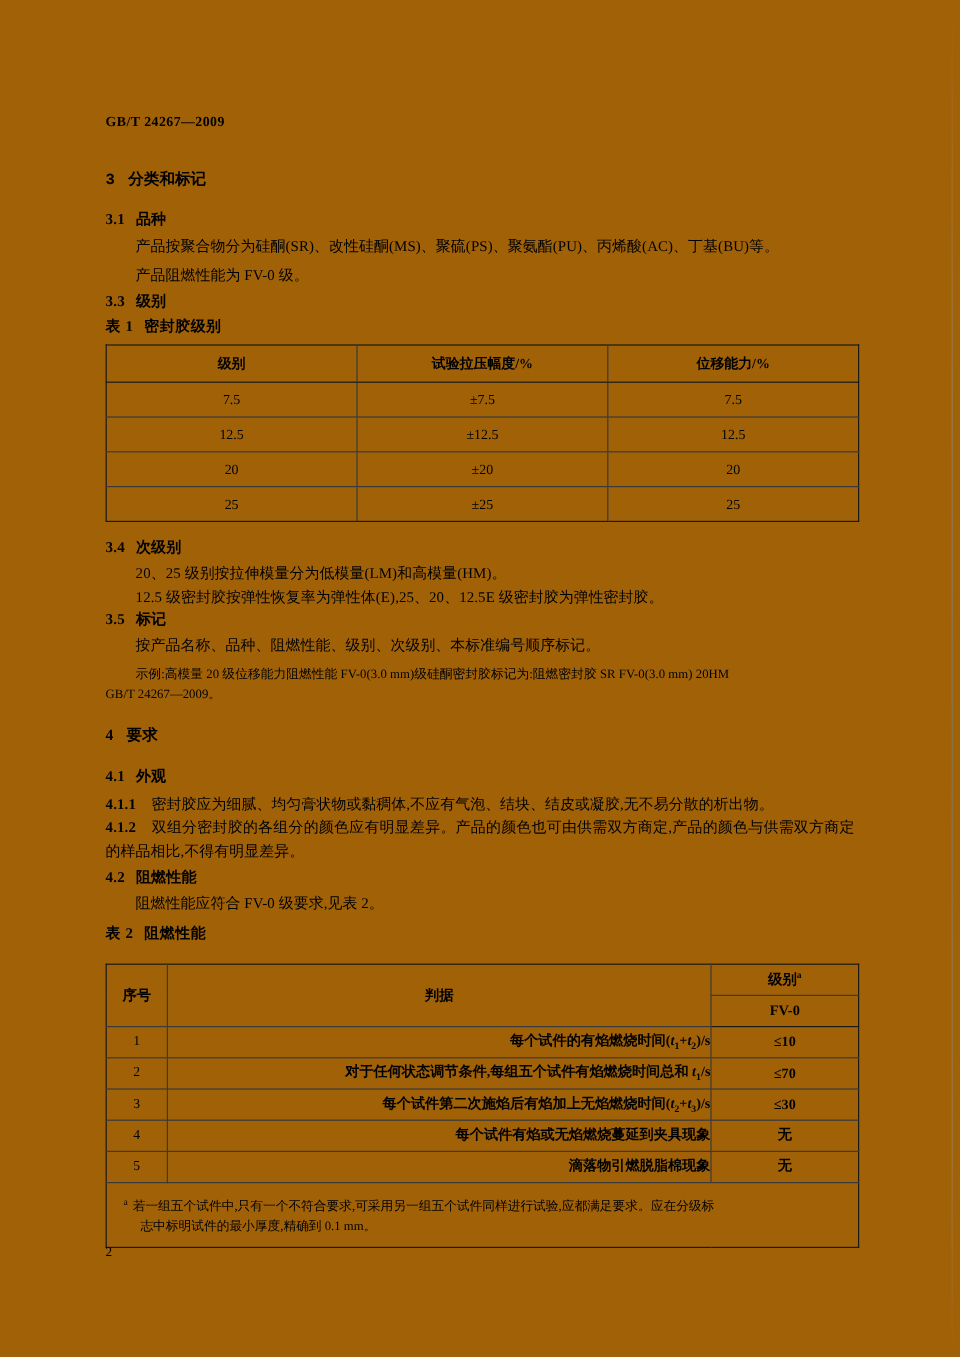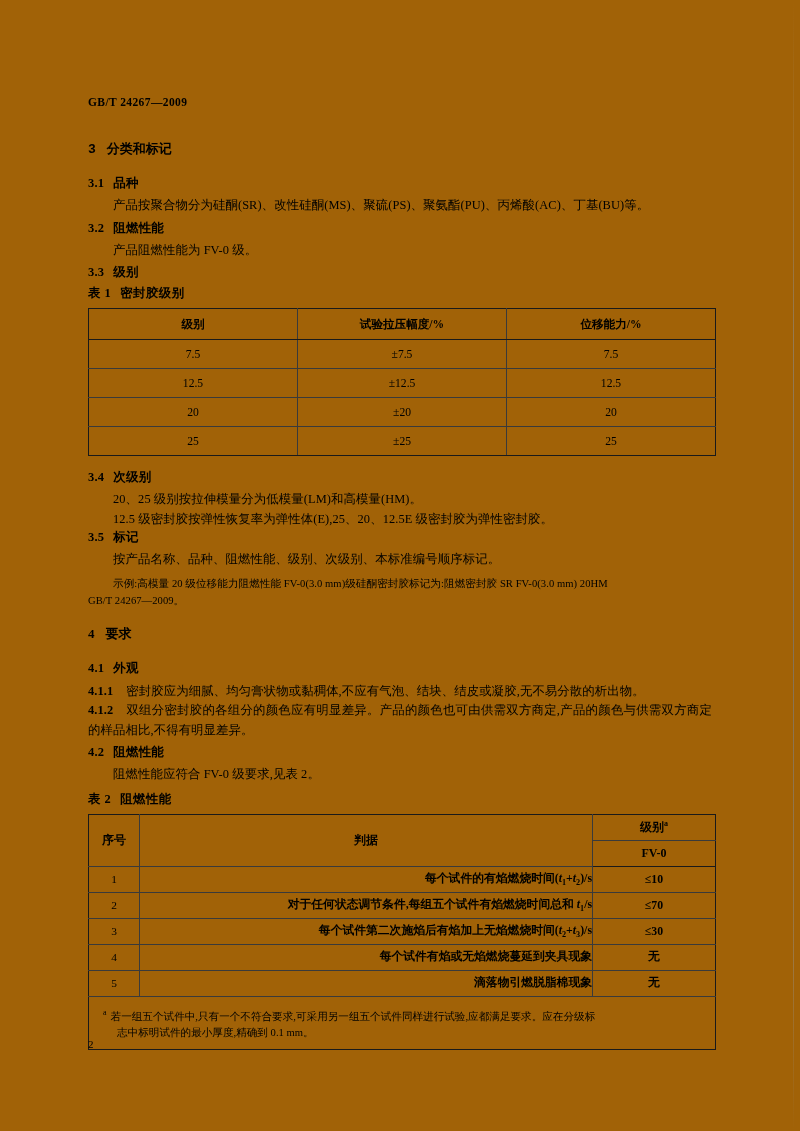--- a/index.html
+++ b/index.html
@@ -165,23 +165,20 @@
 
     <p class="sec-h" style="margin-bottom:17px;font-family:Liberation Mono, monospace;">
       <span class="num">3</span><span>分类和标记</span>
     </p>
 
     <p class="clause-h" style="margin-bottom:4px;">
       <span class="num">3.1</span><span>品种</span>
     </p>
     <p class="body-p indent" style="margin-bottom:4px;">产品按聚合物分为硅酮(SR)、改性硅酮(MS)、聚硫(PS)、聚氨酯(PU)、丙烯酸(AC)、丁基(BU)等。</p>
 
-    <p class="clause-h" style="margin-bottom:4px;">
-      <span class="num">3.2</span><span>阻燃性能</span>
-    </p>
     <p class="body-p indent" style="margin-bottom:4px;">产品阻燃性能为 FV-0 级。</p>
 
     <p class="clause-h" style="margin-bottom:4px;">
       <span class="num">3.3</span><span>级别</span>
     </p>
 
     <p class="tbl-cap" style="margin-bottom:6px;">
       <span>表 1</span><span class="gap"></span><span>密封胶级别</span>
     </p>
 
@@ -240,21 +237,21 @@
     </p>
     <p class="body-p" style="margin-bottom:4px;">
       <span class="nowrap" style="font-weight:bold;">4.1.2</span><span style="display:inline-block;width:13px;"></span><span>双组分密封胶的各组分的颜色应有明显差异。产品的颜色也可由供需双方商定,产品的颜色与供需双方商定的样品相比,不得有明显差异。</span>
     </p>
 
     <p class="clause-h" style="margin-bottom:4px;">
       <span class="num">4.2</span><span>阻燃性能</span>
     </p>
     <p class="body-p indent" style="margin-bottom:6px;">阻燃性能应符合 FV-0 级要求,见表 2。</p>
 
-    <p class="tbl-cap" style="margin-bottom:6px;">
+    <p class="tbl-cap" style="margin-bottom:16px;">
       <span>表 2</span><span class="gap"></span><span>阻燃性能</span>
     </p>
 
     <table class="gbt t2">
       <tbody>
           <tr>
         <td class="hcell outer-t outer-l" rowspan="2" style="width:50px;">序号</td>
         <td class="hcell outer-t" rowspan="2" style="width:452px;">判据</td>
         <td class="hcell outer-t outer-r" style="width:122px;"><span>级别</span><sup class="fnref">a</sup></td>
       </tr>

